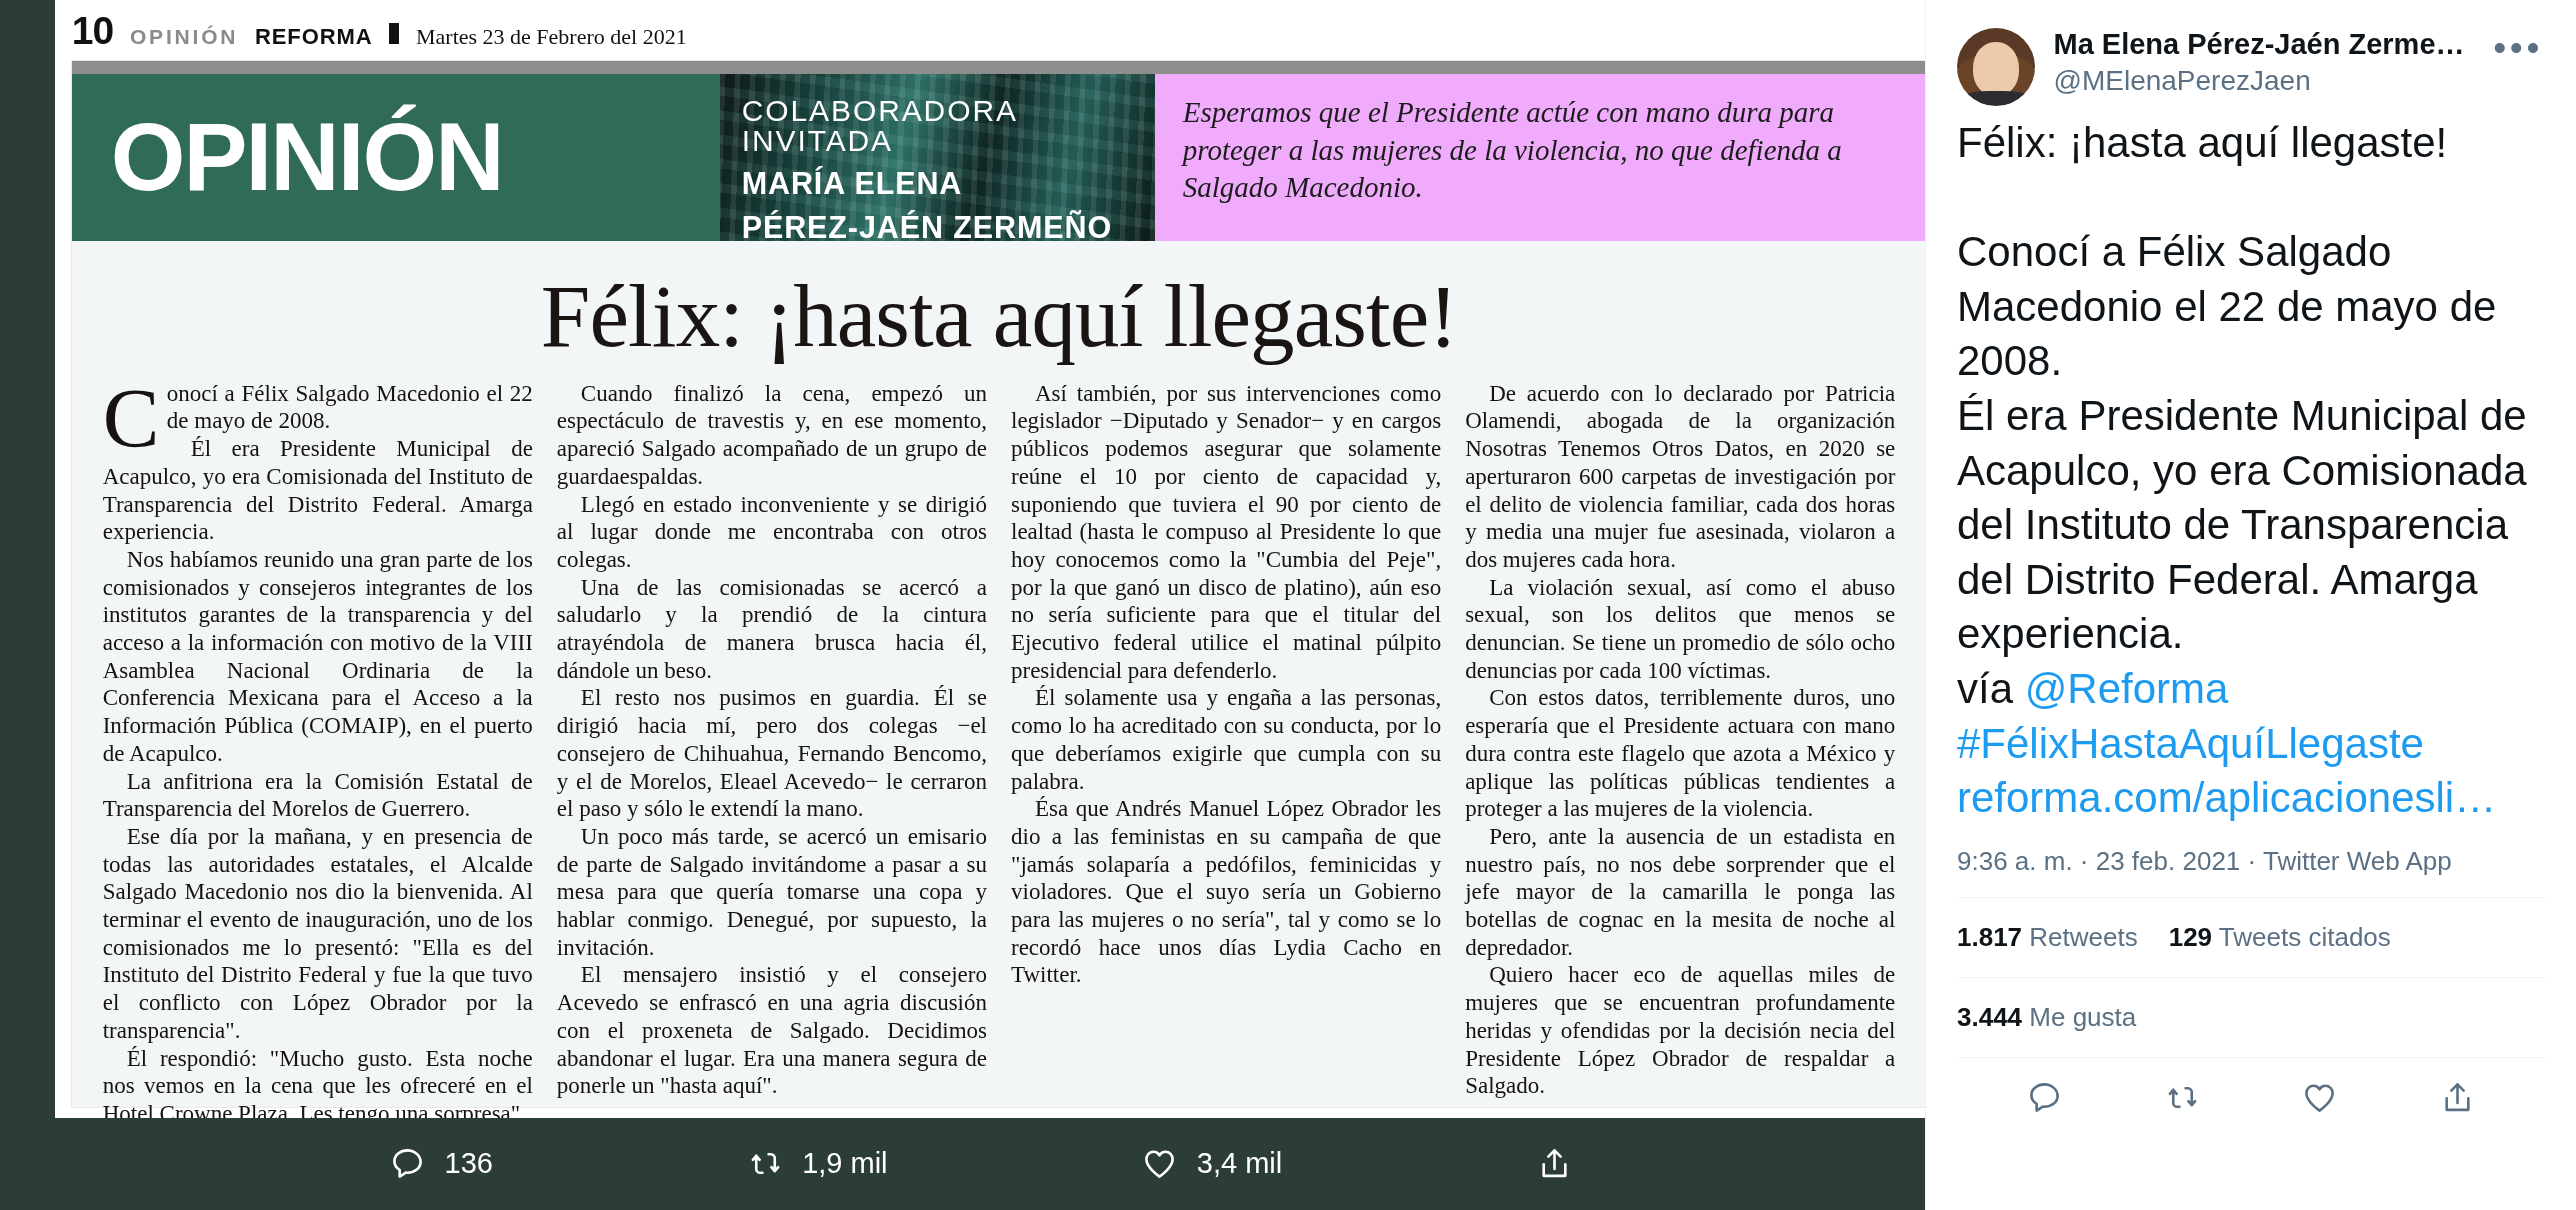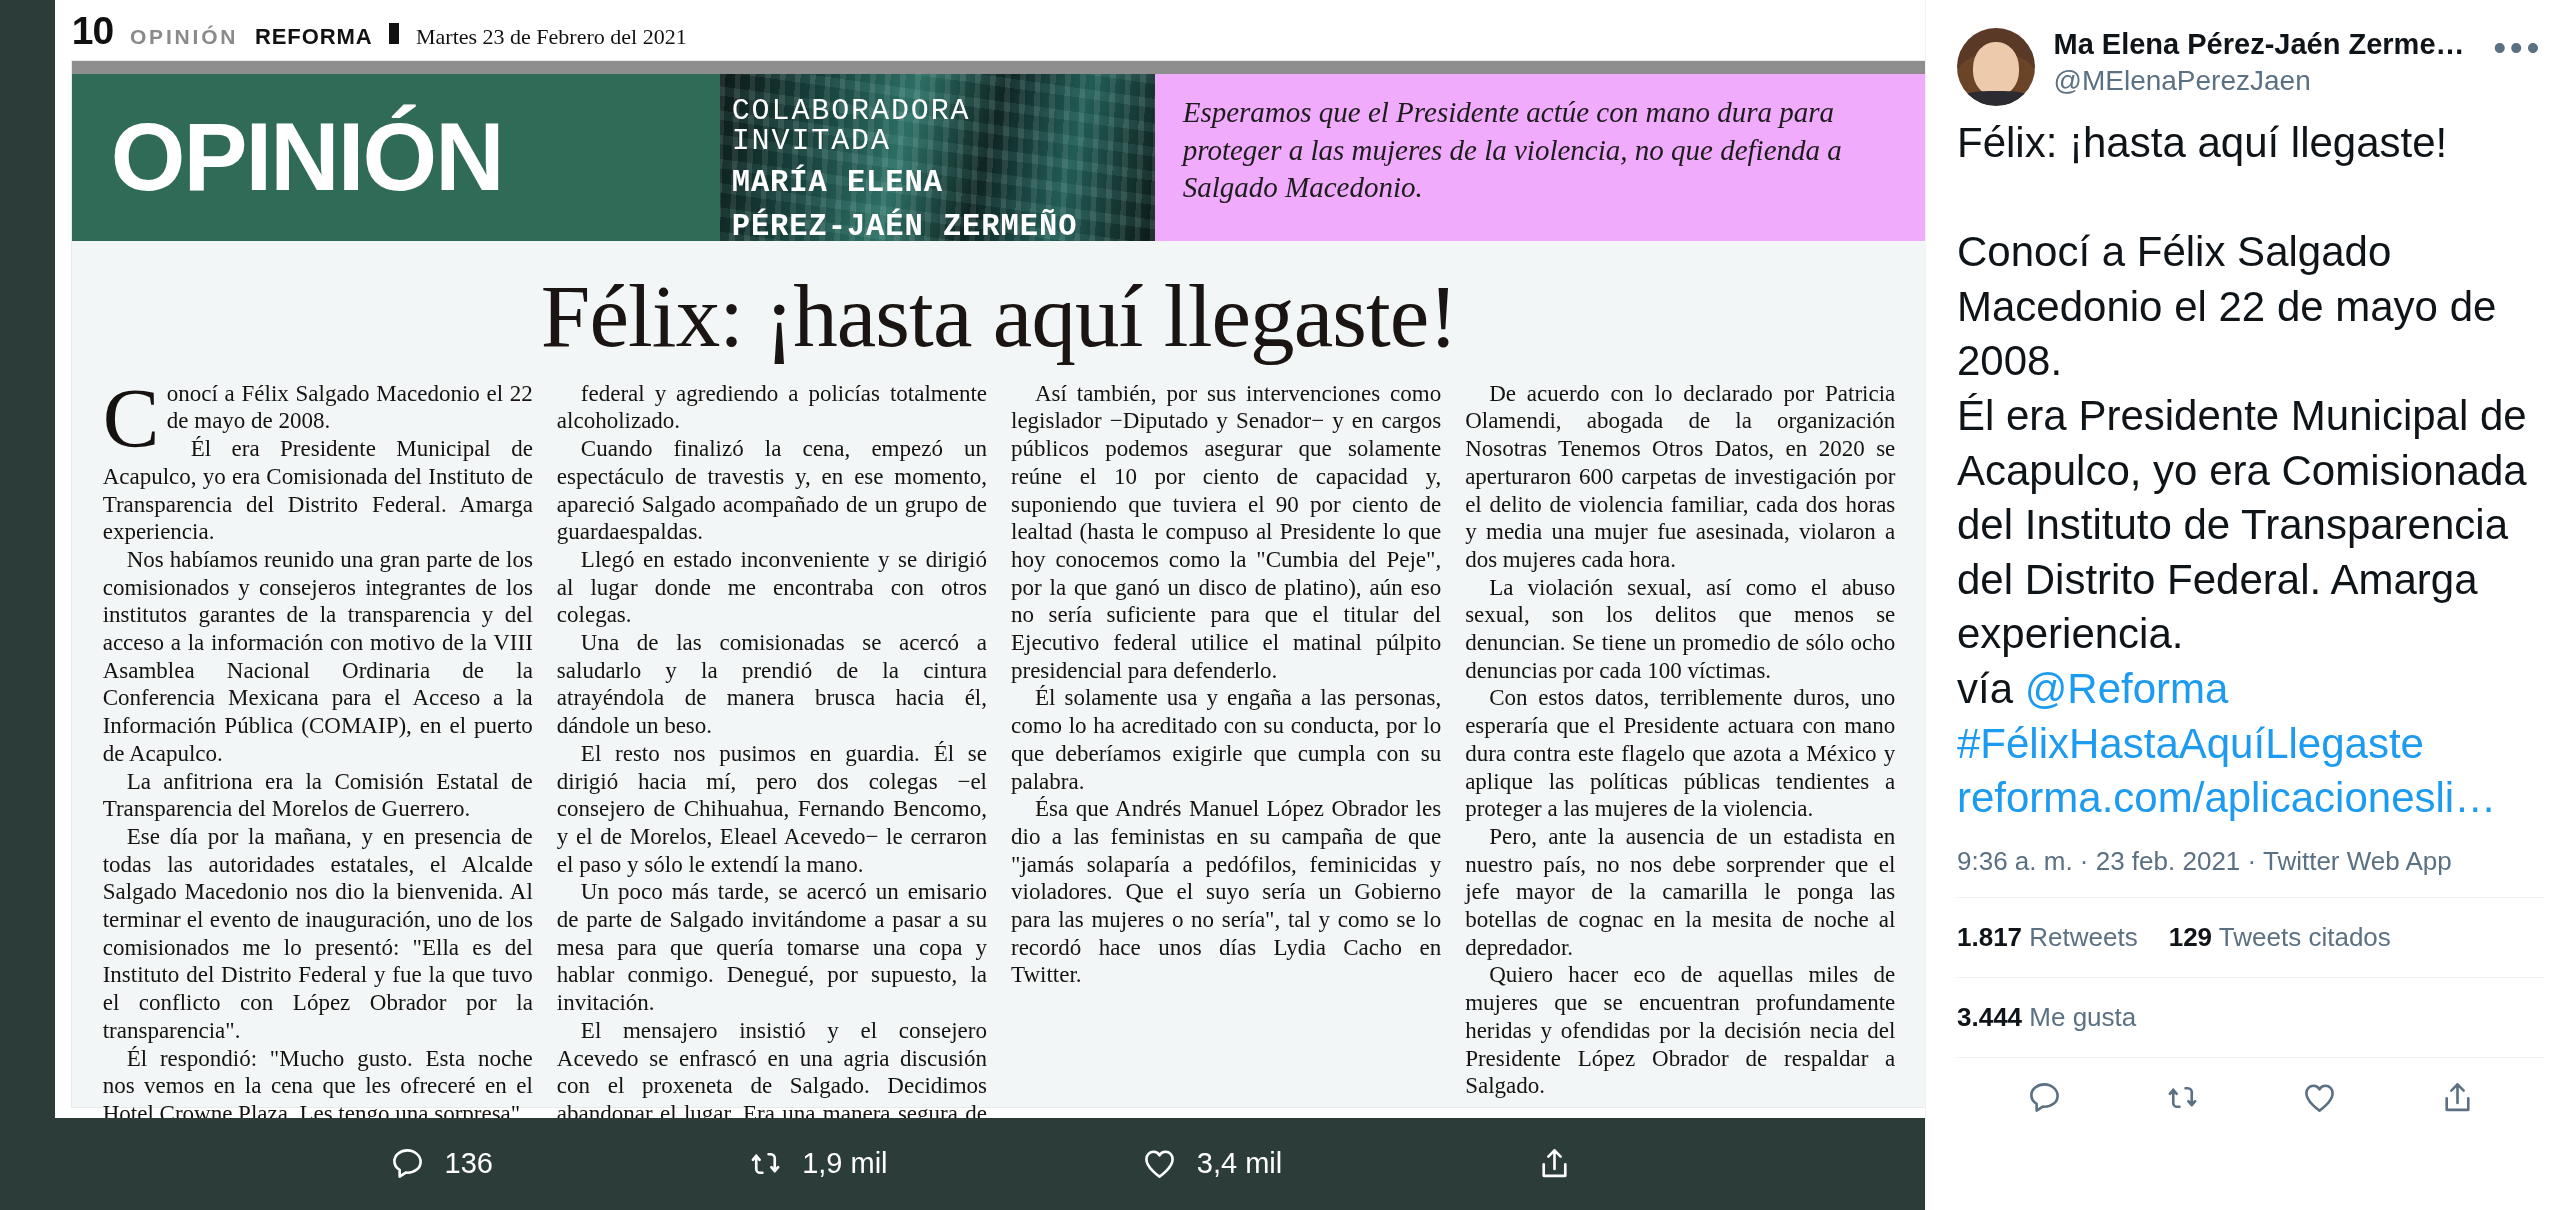--- a/index.html
+++ b/index.html
@@ -147,21 +147,21 @@
     background:
       linear-gradient(105deg,#0d1a18 0%,#17413c 22%,#2d6f64 42%,#0e2523 60%,#225c55 78%,#0b1816 100%);
   }
   .np-collab::after{
     content:""; position:absolute; inset:0;
     background:
       repeating-linear-gradient(92deg, rgba(255,255,255,.09) 0 5.6px, rgba(0,0,0,.22) 5.6px 15px),
       repeating-linear-gradient(8deg, rgba(150,220,210,.10) 0 9.3px, rgba(0,0,0,.10) 9.3px 24px);
     mix-blend-mode:screen;
   }
-  .np-collab .ctext { position:relative; z-index:2; padding:22px 0 0 12px; color:#fff; font-family:Liberation Mono, monospace; }
+  .np-collab .ctext { position:relative; z-index:2; padding:22px 0 0 22px; color:#fff; font-family:Liberation Sans, sans-serif; }
   .np-collab .c1 { font-size:30px; letter-spacing:1.9px; line-height:1.02; }
   .np-collab .c2 { font-size:30.5px; font-weight:bold; letter-spacing:0.9px; line-height:1.12; margin-top:9.3px; }
   .np-quote {
     flex:1; background:#f0abfc; padding:20.4px 24px 0 28px;
     font-family:"Liberation Serif", serif; font-style:italic;
     font-size:29px; line-height:1.30; color:#1c1c1c;
   }
 
   .np-title {
     font-family:"Liberation Serif", serif; font-size:89px; color:#1a1512;
@@ -304,21 +304,20 @@
         <div class="np-cols">
           <div class="np-col">
               <p class="first drop">Conocí a Félix Salgado Macedonio el 22 de mayo de 2008.</p>
               <p>Él era Presidente Municipal de Acapulco, yo era Comisionada del Instituto de Transparencia del Distrito Federal. Amarga experiencia.</p>
               <p>Nos habíamos reunido una gran parte de los comisionados y consejeros integrantes de los institutos garantes de la transparencia y del acceso a la información con motivo de la VIII Asamblea Nacional Ordinaria de la Conferencia Mexicana para el Acceso a la Información Pública (COMAIP), en el puerto de Acapulco.</p>
               <p>La anfitriona era la Comisión Estatal de Transparencia del Morelos de Guerrero.</p>
               <p>Ese día por la mañana, y en presencia de todas las autoridades estatales, el Alcalde Salgado Macedonio nos dio la bienvenida. Al terminar el evento de inauguración, uno de los comisionados me lo presentó: "Ella es del Instituto del Distrito Federal y fue la que tuvo el conflicto con López Obrador por la transparencia".</p>
               <p>Él respondió: "Mucho gusto. Esta noche nos vemos en la cena que les ofreceré en el Hotel Crowne Plaza. Les tengo una sorpresa".</p>
             </div>
           <div class="np-col">
-              <p>federal y agrediendo a policías totalmente alcoholizado.</p>
               <p>Cuando finalizó la cena, empezó un espectáculo de travestis y, en ese momento, apareció Salgado acompañado de un grupo de guardaespaldas.</p>
               <p>Llegó en estado inconveniente y se dirigió al lugar donde me encontraba con otros colegas.</p>
               <p>Una de las comisionadas se acercó a saludarlo y la prendió de la cintura atrayéndola de manera brusca hacia él, dándole un beso.</p>
               <p>El resto nos pusimos en guardia. Él se dirigió hacia mí, pero dos colegas −el consejero de Chihuahua, Fernando Bencomo, y el de Morelos, Eleael Acevedo− le cerraron el paso y sólo le extendí la mano.</p>
               <p>Un poco más tarde, se acercó un emisario de parte de Salgado invitándome a pasar a su mesa para que quería tomarse una copa y hablar conmigo. Denegué, por supuesto, la invitación.</p>
               <p>El mensajero insistió y el consejero Acevedo se enfrascó en una agria discusión con el proxeneta de Salgado. Decidimos abandonar el lugar. Era una manera segura de ponerle un "hasta aquí".</p>
             </div>
           <div class="np-col">
               <p>Así también, por sus intervenciones como legislador −Diputado y Senador− y en cargos públicos podemos asegurar que solamente reúne el 10 por ciento de capacidad y, suponiendo que tuviera el 90 por ciento de lealtad (hasta le compuso al Presidente lo que hoy conocemos como la "Cumbia del Peje", por la que ganó un disco de platino), aún eso no sería suficiente para que el titular del Ejecutivo federal utilice el matinal púlpito presidencial para defenderlo.</p>
               <p>Él solamente usa y engaña a las personas, como lo ha acreditado con su conducta, por lo que deberíamos exigirle que cumpla con su palabra.</p>

